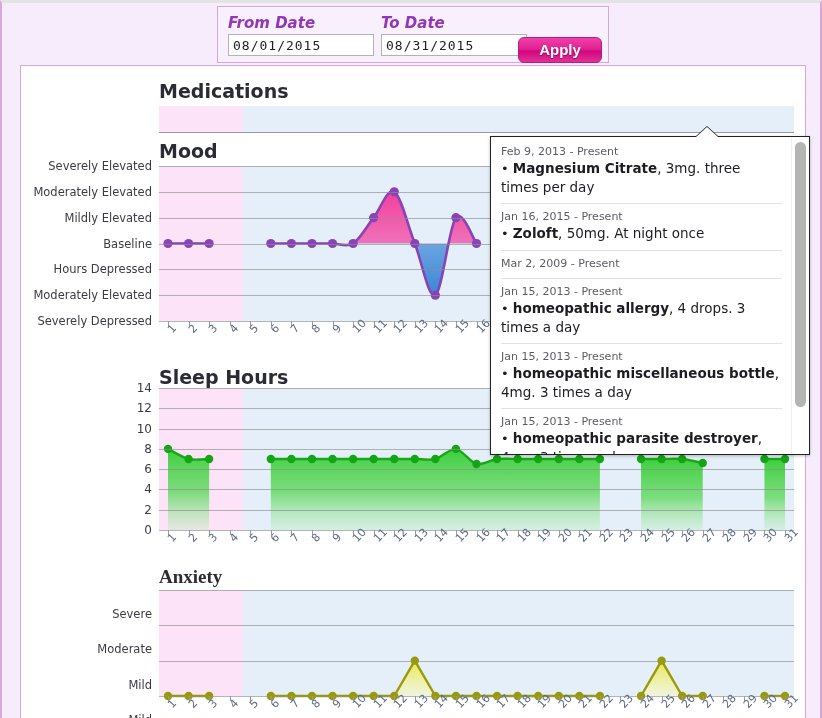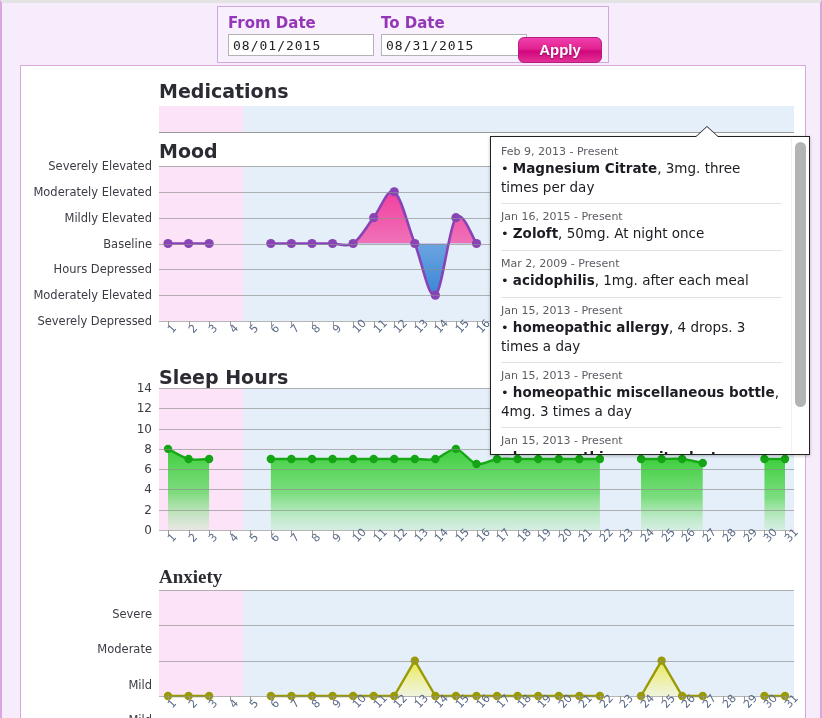--- a/index.html
+++ b/index.html
@@ -28,20 +28,21 @@
     border: 1px solid #cfa8dd;
     box-sizing: border-box;
   }
   .field-group { position: absolute; }
   .field-label {
     font-size: 15px;
     font-weight: bold;
     color: #9437b7;
     letter-spacing: 0px;
     margin-bottom: 2px;
+    font-style: italic;
   }
   .date-input {
     width: 146px; height: 22px;
     box-sizing: border-box;
     border: 1px solid #b3b3b3;
     background: #ffffff;
     font-family: "DejaVu Sans Mono", "Liberation Mono", monospace;
     font-size: 13px;
     color: #222;
     padding: 0 4px;
@@ -616,21 +617,20 @@
           <div class="med-line"><span class="bullet">• </span><span class="med-name">Magnesium Citrate</span><span>, 3mg. three times per day</span></div>
         </div>
         <div class="med-sep"></div>
         <div class="med-entry">
           <div class="med-date">Jan 16, 2015 - Present</div>
           <div class="med-line"><span class="bullet">• </span><span class="med-name">Zoloft</span><span>, 50mg. At night once</span></div>
         </div>
         <div class="med-sep"></div>
         <div class="med-entry">
           <div class="med-date">Mar 2, 2009 - Present</div>
-          <div class="med-line"><span class="bullet">• </span><span class="med-name">acidophilis</span><span>, 1mg. after each meal</span></div>
         </div>
         <div class="med-sep"></div>
         <div class="med-entry">
           <div class="med-date">Jan 15, 2013 - Present</div>
           <div class="med-line"><span class="bullet">• </span><span class="med-name">homeopathic allergy</span><span>, 4 drops. 3 times a day</span></div>
         </div>
         <div class="med-sep"></div>
         <div class="med-entry">
           <div class="med-date">Jan 15, 2013 - Present</div>
           <div class="med-line"><span class="bullet">• </span><span class="med-name">homeopathic miscellaneous bottle</span><span>, 4mg. 3 times a day</span></div>

